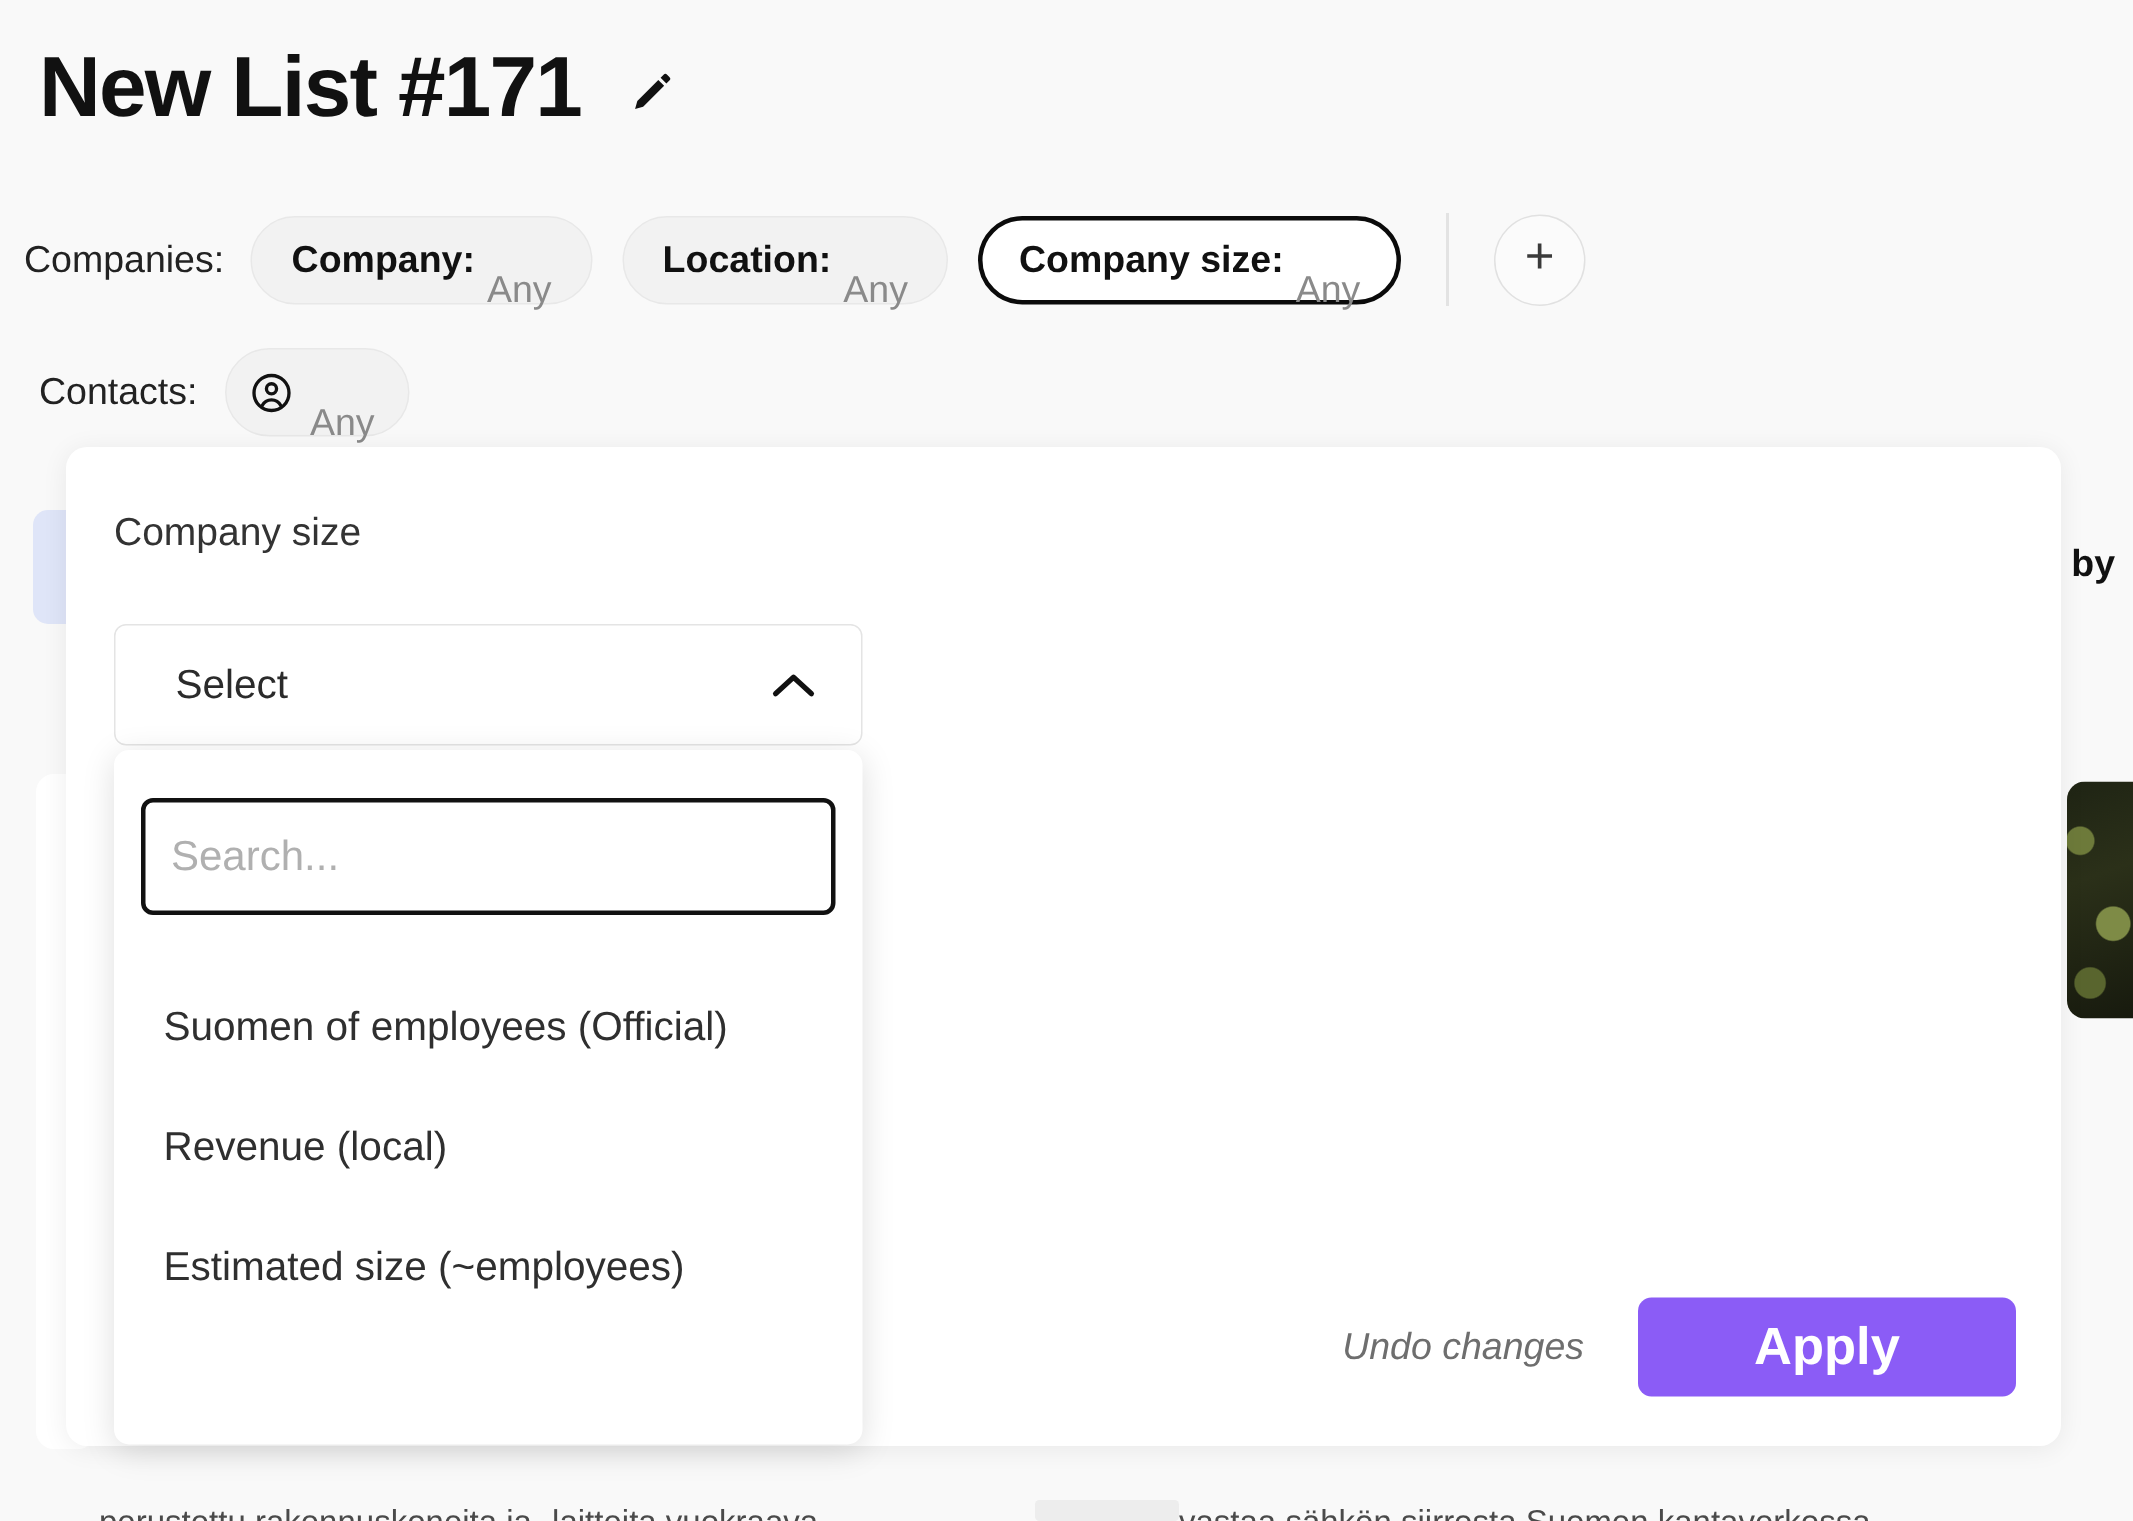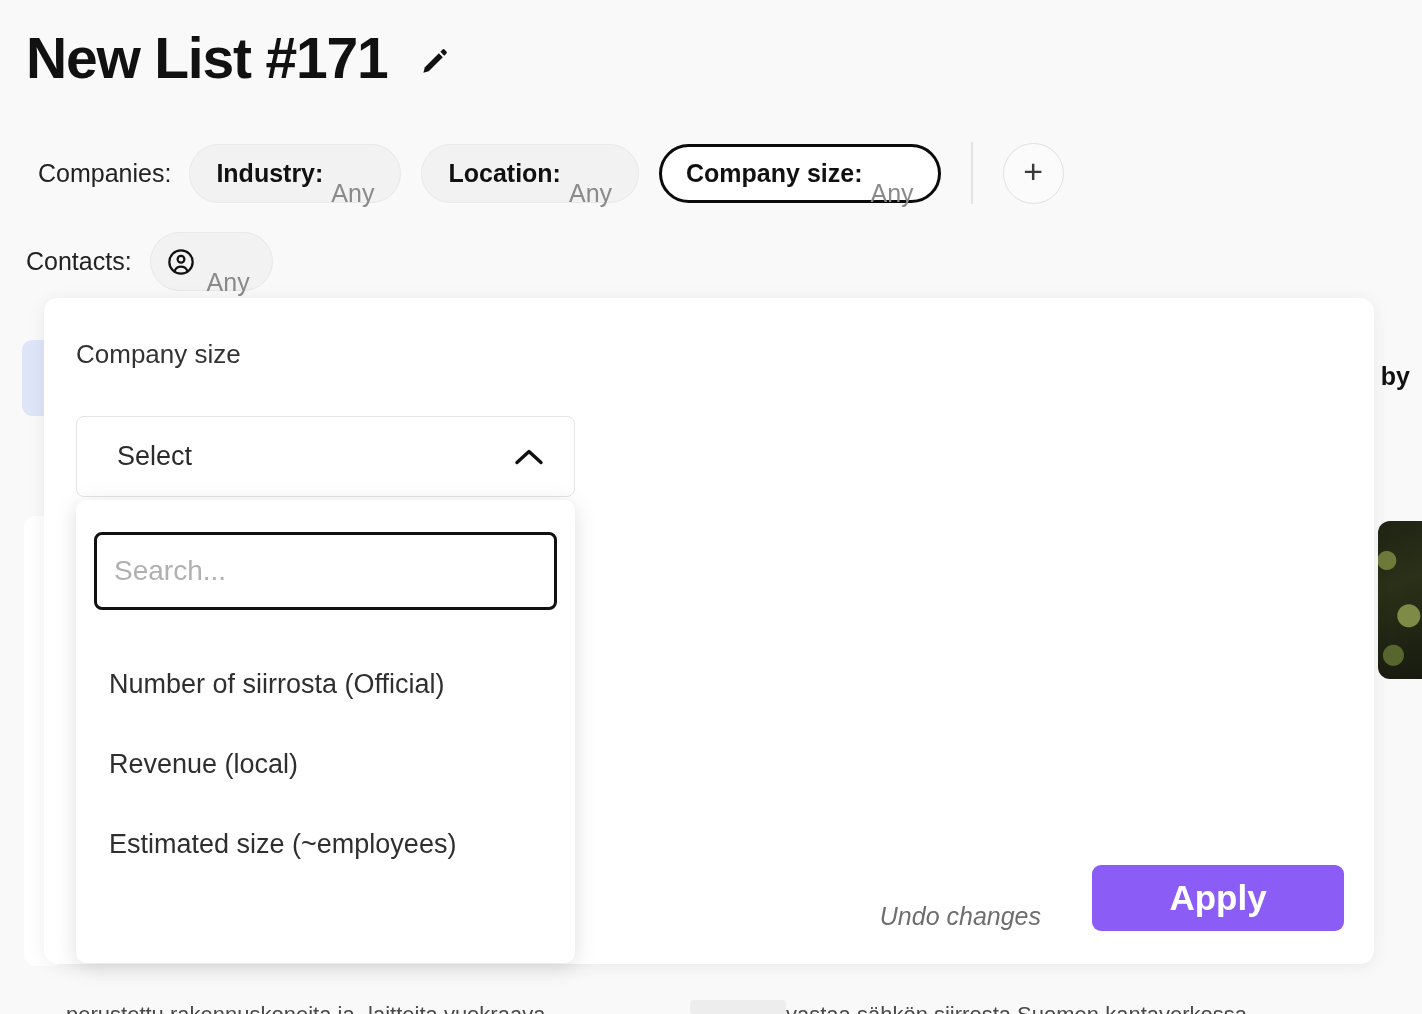--- a/index.html
+++ b/index.html
@@ -44,21 +44,21 @@
     margin-top: 6px;
     cursor: pointer;
   }
 
   
   .filter-row {
     position: absolute;
     display: flex;
     align-items: center;
   }
-  .filter-row.companies { left: 38px; top: 142px; }
+  .filter-row.companies { left: 16px; top: 142px; }
   .filter-row.contacts  { left: 26px; top: 232px; }
 
   .filter-label {
     font-size: 25px;
     color: #222222;
     white-space: nowrap;
   }
   .filter-row.companies .filter-label { margin-right: 18px; }
   .filter-row.contacts  .filter-label { margin-right: 18px; }
 
@@ -270,22 +270,22 @@
     cursor: pointer;
     white-space: nowrap;
   }
 
   
   .modal-footer {
     position: absolute;
     right: 30px;
     bottom: 33px;
     display: flex;
-    align-items: flex-end;
-    gap: 51px;
+    align-items: center;
+    gap: 36px;
   }
   .undo-changes {
     font-size: 25px;
     font-style: italic;
     color: #6e6e6e;
     cursor: pointer;
     white-space: nowrap;
   }
   .apply-btn {
     width: 252px;
@@ -320,21 +320,21 @@
         <path d="M3.5 20.5l1.2-4.3L15.9 5 19 8.1 7.8 19.3 3.5 20.5z" fill="#111111"></path>
         <path d="M17.1 3.8l1.6-1.6a1.3 1.3 0 0 1 1.9 0l1.2 1.2a1.3 1.3 0 0 1 0 1.9l-1.6 1.6-3.1-3.1z" fill="#111111"></path>
       </svg>
     </span>
   </div>
 
   <div class="filter-row companies">
     <span class="filter-label">Companies:</span>
 
     <div class="chip">
-      <span class="chip-key">Industry:</span>
+      <span class="chip-key">Company:</span>
       <span class="chip-val">Any</span>
     </div>
 
     <div class="chip">
       <span class="chip-key">Location:</span>
       <span class="chip-val">Any</span>
     </div>
 
     <div class="chip selected">
       <span class="chip-key">Company size:</span>
@@ -373,21 +373,21 @@
         <svg class="chevron-up" viewBox="0 0 30 18" aria-hidden="true">
           <path d="M3 14.5 L15 3.5 L27 14.5" fill="none" stroke="#111111" stroke-width="3.4" stroke-linecap="round" stroke-linejoin="round"></path>
         </svg>
       </span>
     </div>
 
     <div class="dropdown">
       <input class="search-input" type="text" placeholder="Search..." style="">
 
       <ul class="option-list">
-        <li class="option-item">Number of siirrosta (Official)</li>
+        <li class="option-item">Suomen of employees (Official)</li>
         <li class="option-item">Revenue (local)</li>
         <li class="option-item">Estimated size (~employees)</li>
       </ul>
     </div>
 
     <div class="modal-footer">
       <span class="undo-changes">Undo changes</span>
       <button class="apply-btn">Apply</button>
     </div>
 

